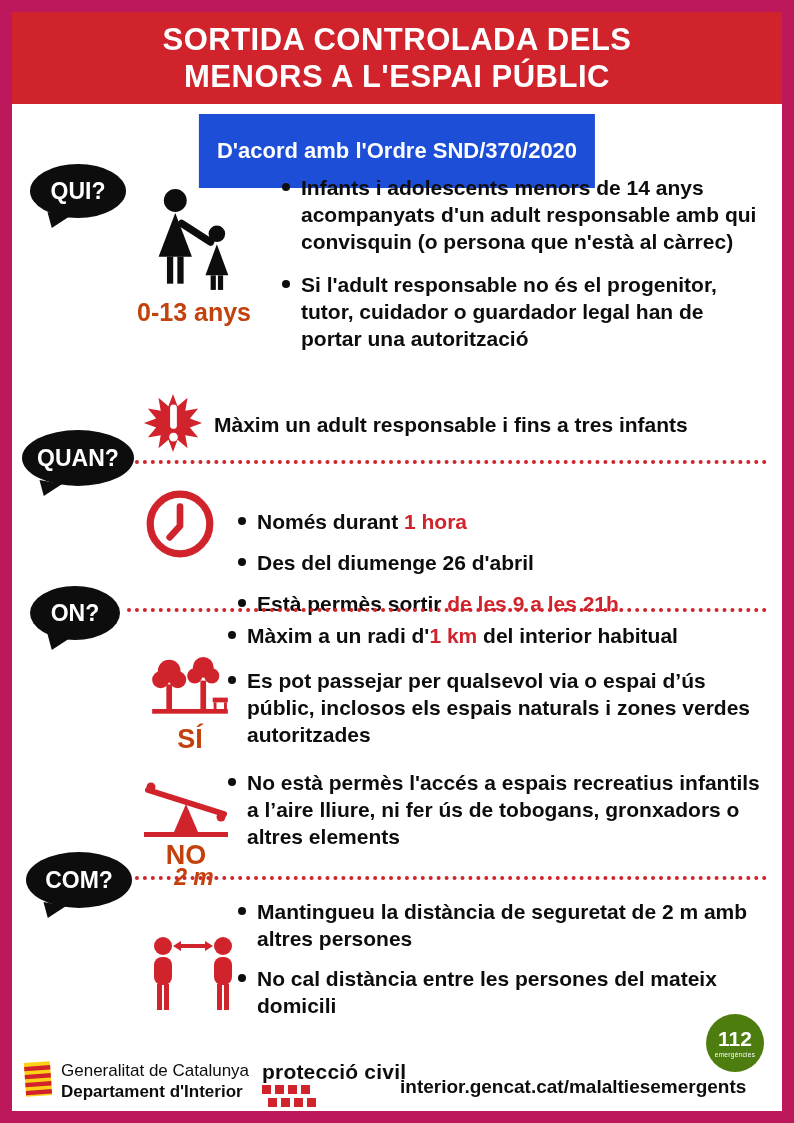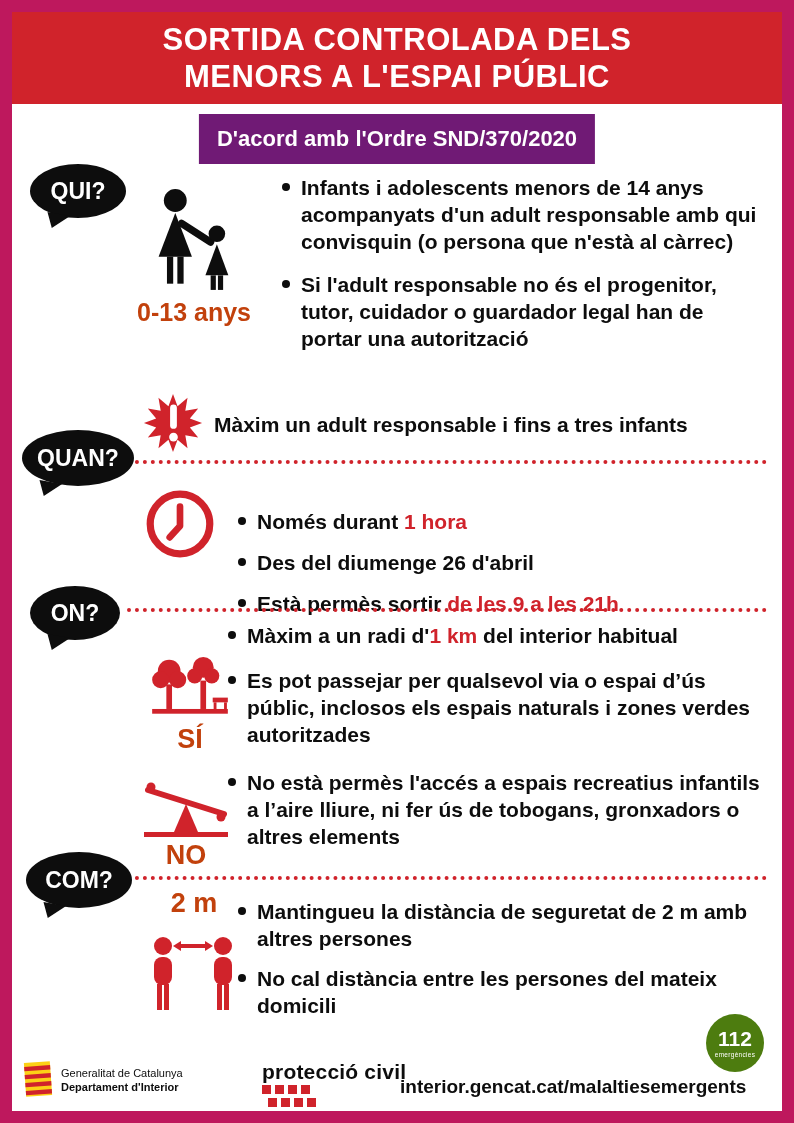--- a/index.html
+++ b/index.html
@@ -13,22 +13,22 @@
   .banner {
     position:absolute; top:0; left:0; width:770px; height:92px;
     background:#d0232b; display:flex; flex-direction:column;
     align-items:center; justify-content:center;
   }
   .banner .t {
     color:#fff; font-size:31px; font-weight:800; letter-spacing:.5px; line-height:1.2;
   }
   .ribbon {
     position:absolute; top:102px; left:50%; transform:translateX(-50%);
-    background:#701a75; color:#fff; font-size:22px; font-weight:700;
-    padding:12px 18px; white-space:nowrap;
+    background:#1d4ed8; color:#fff; font-size:22px; font-weight:700;
+    padding:24px 18px; white-space:nowrap;
   }
   
   .bubble {
     position:absolute; background:#0d0d0d; color:#fff; font-weight:800;
     font-size:23px; border-radius:50%;
     display:flex; align-items:center; justify-content:center;
   }
   .bubble::after {
     content:""; position:absolute; bottom:-11px; left:16px;
     border-left:7px solid transparent; border-right:16px solid transparent;
@@ -57,21 +57,21 @@
   
   .badge112 {
     position:absolute; left:694px; top:1002px; width:58px; height:58px;
     background:#4d7c0f; border-radius:50%; color:#fff;
     display:flex; flex-direction:column; align-items:center; justify-content:center;
   }
   .badge112 .num { font-size:21px; font-weight:800; line-height:1; }
   .badge112 .lbl { font-size:6.5px; letter-spacing:.3px; margin-top:2px; }
   
   .gov { position:absolute; left:10px; top:1046px; display:flex; align-items:center; gap:7px; }
-  .gov .lines { font-size:11px; line-height:1.25; }
+  .gov .lines { font-size:17px; line-height:1.25; }
   .gov .l2 { font-weight:800; }
   .civil { position:absolute; left:250px; top:1048px; }
   .civil .name { font-size:21px; font-weight:700; letter-spacing:.2px; }
   .url { position:absolute; left:388px; top:1064px; width:376px;
     font-size:19px; font-weight:800; }
 </style>
 </head>
 <body>
 
 <div class="page">
@@ -184,21 +184,21 @@
     </div>
     <div class="bullet">
       <span class="btxt"><span>No està permès l'accés a espais recreatius infantils a l’aire lliure, ni fer ús de tobogans, gronxadors o altres elements</span><span class="accent"></span><span></span></span>
     </div>
   </div>
 
   <div class="dots" style="top:864px;"></div>
 
   <div class="bubble b-com">COM?</div>
 
-  <div class="red-label" style="left:134px; top:876px; width:96px; font-size:27px;">2 m</div>
+  <div class="red-label" style="left:134px; top:852px; width:96px; font-size:23px;font-style:italic;">2 m</div>
   <span class="icon" style="left:134px; top:920px;">
     <svg width="94" height="92" viewBox="0 0 92 92" fill="#d0232b">
       <polygon points="26,14 34,9 34,19"></polygon>
         <polygon points="66,14 58,9 58,19"></polygon>
       <rect x="33" y="12" width="26" height="4"></rect>
       <circle cx="16" cy="14" r="9"></circle>
       <rect x="7" y="25" width="18" height="28" rx="8"></rect>
       <rect x="10" y="52" width="5" height="26"></rect>
         <rect x="17" y="52" width="5" height="26"></rect>
       <circle cx="76" cy="14" r="9"></circle>

